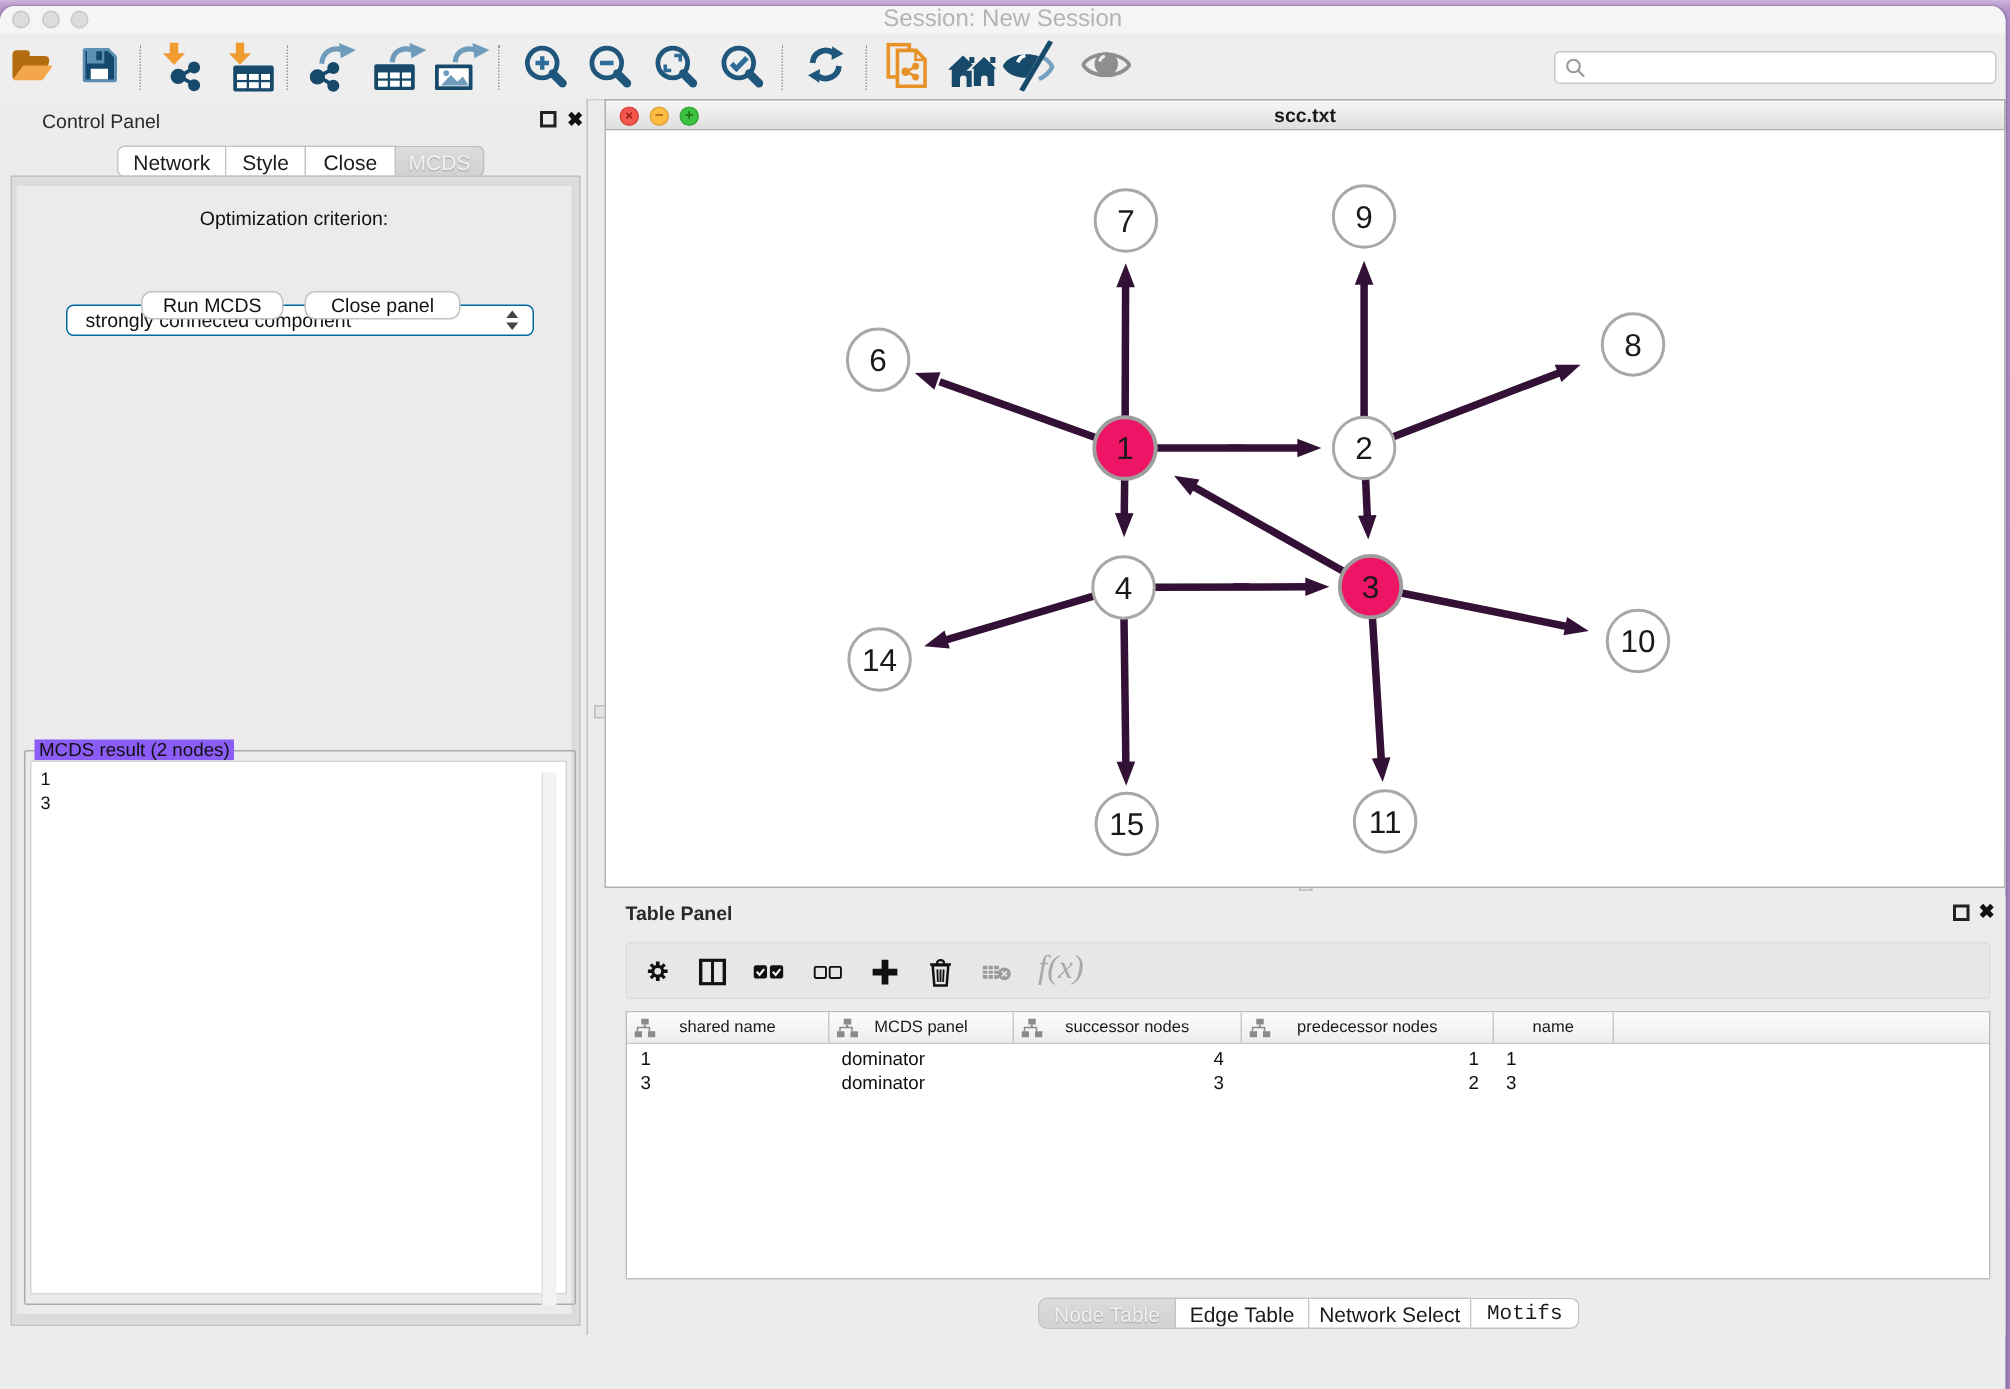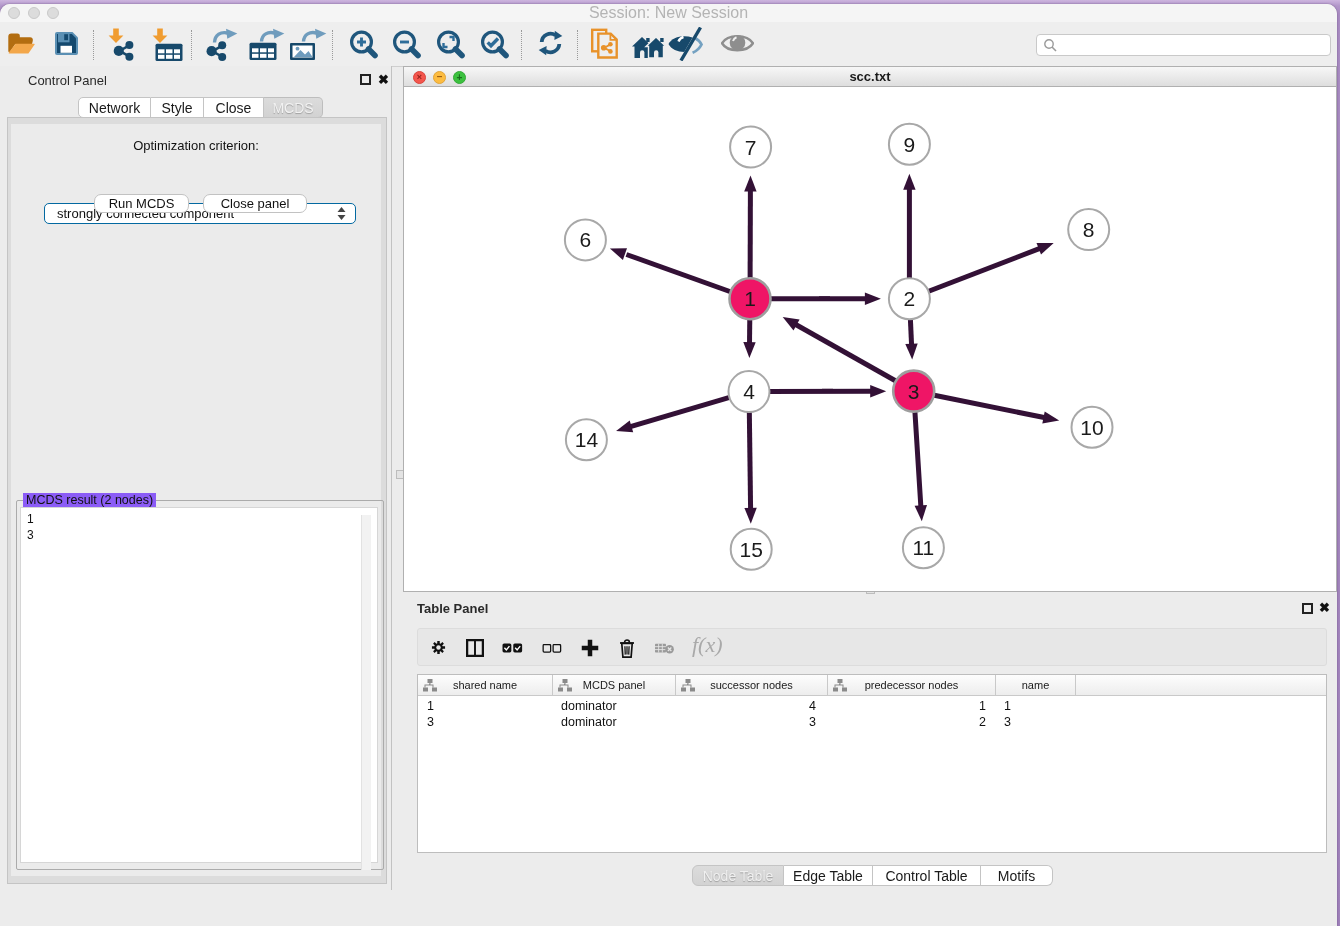--- a/index.html
+++ b/index.html
@@ -428,17 +428,17 @@
    <div class="trow" style="left:586px;top:23px;">1</div>
    <div class="trow" style="left:9px;top:39px;">3</div>
    <div class="trow" style="left:143px;top:39px;">dominator</div>
    <div class="trow" style="left:258px;top:39px;width:140px;text-align:right;">3</div>
    <div class="trow" style="left:410px;top:39px;width:158px;text-align:right;">2</div>
    <div class="trow" style="left:586px;top:39px;">3</div>
   </div>
   <div class="btabs" style="left:289px;">
    <div class="btab sel" style="border-left:1px solid #c4c4c4;border-radius:6px 0 0 6px;background:linear-gradient(#dcdcdc,#d2d2d2);color:#f0f0f0;text-shadow:0 1px 1px #9e9e9e;width:92px;">Node Table</div>
    <div class="btab" style="width:89px;">Edge Table</div>
-   <div class="btab" style="width:108px;">Control Table</div>
-   <div class="btab" style="border-radius:0 6px 6px 0;width:72px;">Motifs</div>
+   <div class="btab" style="width:108px;">Network Select</div>
+   <div class="btab" style="border-radius:0 6px 6px 0;width:72px;font-family:Liberation Mono, monospace;">Motifs</div>
   </div>
  </div>
 </div>
 
 </body></html>

